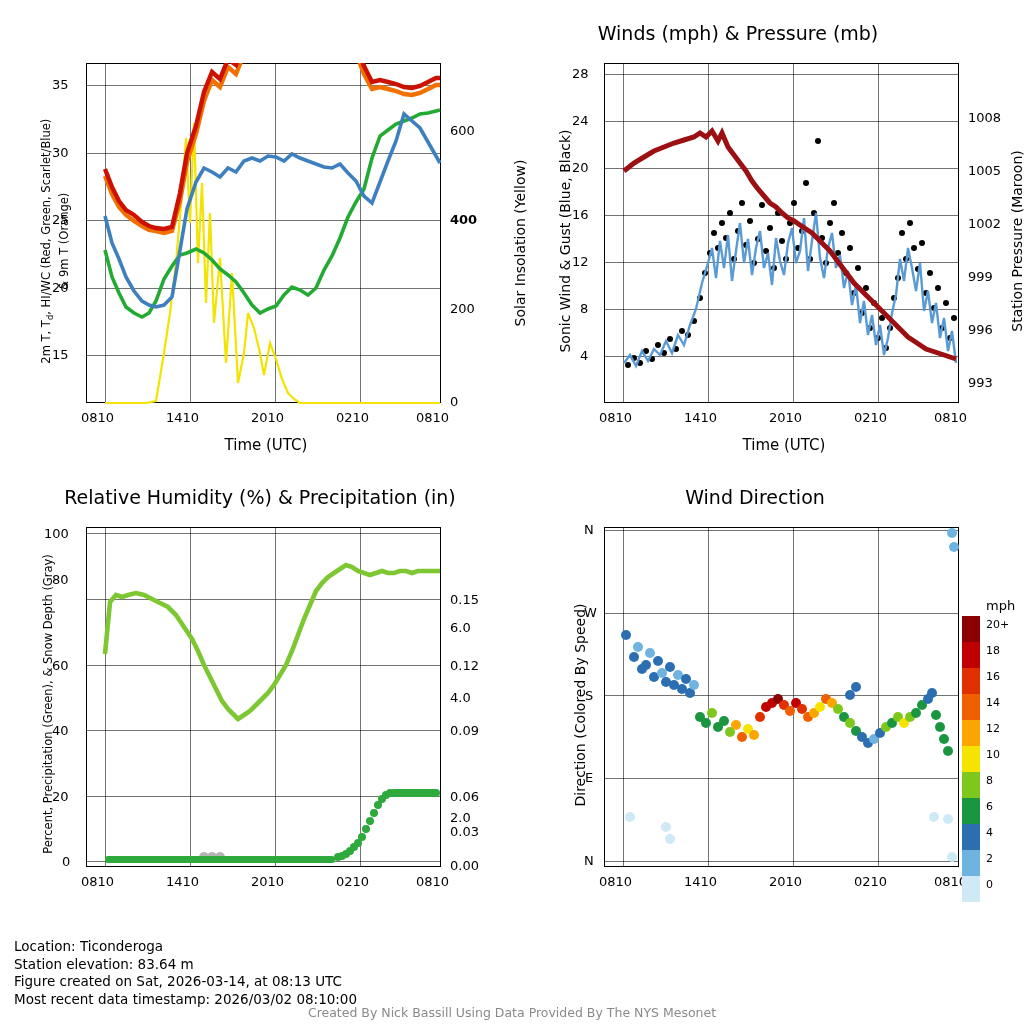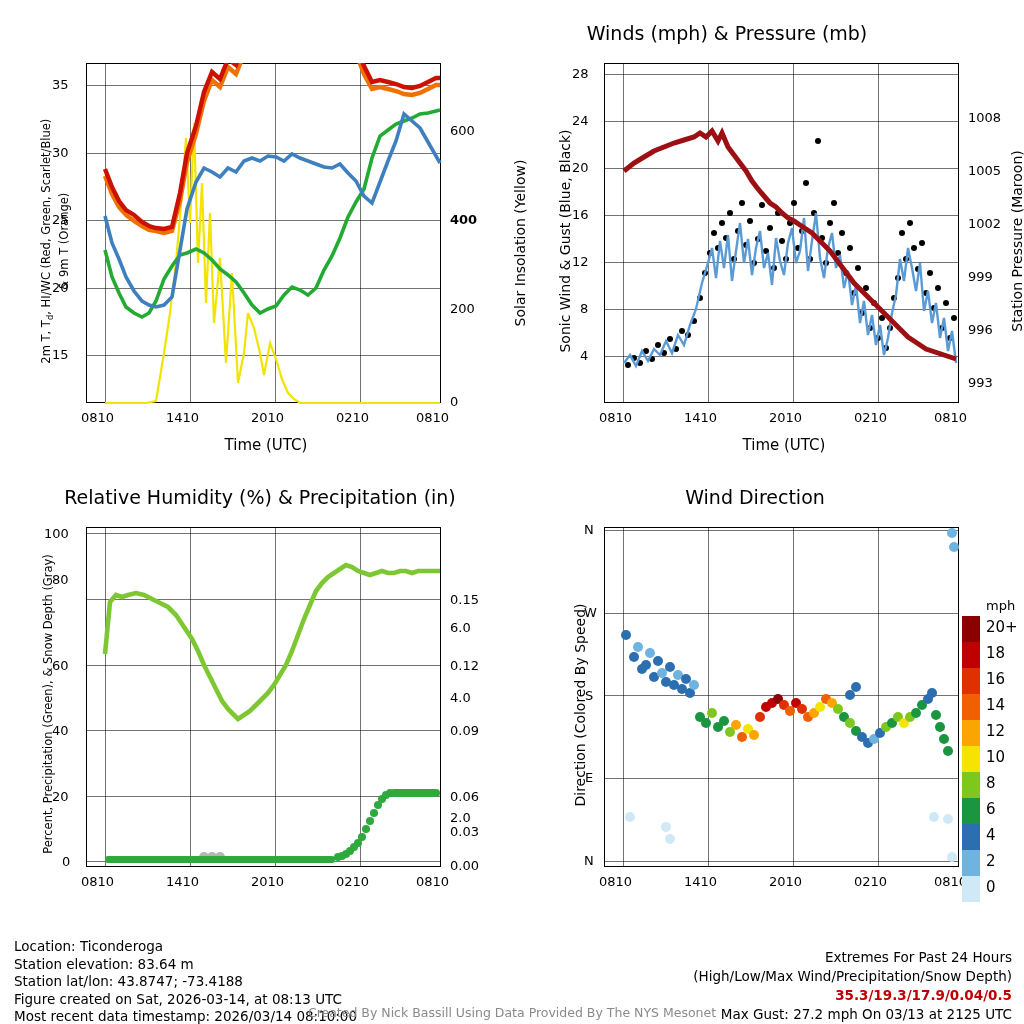--- a/index.html
+++ b/index.html
@@ -15,21 +15,21 @@
   .gridv{position:absolute;top:0;bottom:0;width:1px;background:#000;opacity:.55;}
   .gridh{position:absolute;left:0;right:0;height:1px;background:#000;opacity:.55;}
   svg.lines{position:absolute;left:0;top:0;overflow:visible;}
 
   .footer-left{position:absolute;left:14px;top:938px;font-size:13.5px;line-height:17.5px;}
   .footer-right{position:absolute;right:12px;top:948px;font-size:13.5px;line-height:19px;text-align:right;}
   .red-extremes{color:#c00000;font-weight:bold;}
   .credit{position:absolute;width:1024px;text-align:center;top:1005px;font-size:12.5px;color:#8a8a8a;}
 
   .legend-title{position:absolute;font-size:13px;}
-  .legend-lab{position:absolute;font-size:15px;}
+  .legend-lab{position:absolute;font-size:11px;}
 </style>
 </head>
 <body>
 
 <div class="page">
 
   <div class="panel">
     <div class="ptitle" style="left:0px;top:22px;width:520px;">Temperature (F) &amp; Insolation (W/m²)</div>
 
     <div class="plotbox" style="left:86px;top:63px;width:355px;height:340px;"></div>
@@ -86,21 +86,21 @@
 
     <div style="position:absolute;left:-110px;top:225px;width:330px;text-align:center;transform:rotate(-90deg);font-size:11.5px;line-height:14px;">
       <span>2m T, T<sub style="font-size:8.5px;">d</sub>, HI/WC (Red, Green, Scarlet/Blue)<br>&amp; 9m T (Orange)</span>
     </div>
     <div style="position:absolute;left:355px;top:235px;width:330px;text-align:center;transform:rotate(-90deg);font-size:14px;">
       <span>Solar Insolation (Yellow)</span>
     </div>
   </div>
 
   <div class="panel">
-    <div class="ptitle" style="left:492px;top:22px;width:470px;text-align:center;">Winds (mph) &amp; Pressure (mb)</div>
+    <div class="ptitle" style="left:503px;top:22px;width:470px;text-align:center;">Winds (mph) &amp; Pressure (mb)</div>
 
     <div class="plotbox" style="left:604px;top:63px;width:355px;height:340px;"></div>
     <div style="position:absolute;left:604px;top:63px;width:355px;height:340px;overflow:hidden;">
       <div class="gridv" style="left:19px;"></div>
       <div class="gridv" style="left:104px;"></div>
       <div class="gridv" style="left:189px;"></div>
       <div class="gridv" style="left:274px;"></div>
       <div class="gridv" style="left:354px;"></div>
       <div class="gridh" style="top:11px;"></div>
       <div class="gridh" style="top:58px;"></div>
@@ -436,26 +436,19 @@
       <div class="legend-lab" style="left:24px;top:184px;">6</div>
       <div class="legend-lab" style="left:24px;top:210px;">4</div>
       <div class="legend-lab" style="left:24px;top:236px;">2</div>
       <div class="legend-lab" style="left:24px;top:262px;">0</div>
     </div>
   </div>
 
   <div class="footer-left">
     <div>Location: Ticonderoga</div>
     <div>Station elevation: 83.64 m</div>
-    <div>Station lat/lon: 43.8747; -73.4188</div>
     <div>Figure created on Sat, 2026-03-14, at 08:13 UTC</div>
-    <div>Most recent data timestamp: 2026/03/14 08:10:00</div>
+    <div>Most recent data timestamp: 2026/03/02 08:10:00</div>
   </div>
 
-  <div class="footer-right">
-    <div>Extremes For Past 24 Hours</div>
-    <div>(High/Low/Max Wind/Precipitation/Snow Depth)</div>
-    <div class="red-extremes">35.3/19.3/17.9/0.04/0.5</div>
-    <div>Max Gust: 27.2 mph On 03/13 at 2125 UTC</div>
-  </div>
 
   <div class="credit">Created By Nick Bassill Using Data Provided By The NYS Mesonet</div>
 </div>
 
 </body></html>

